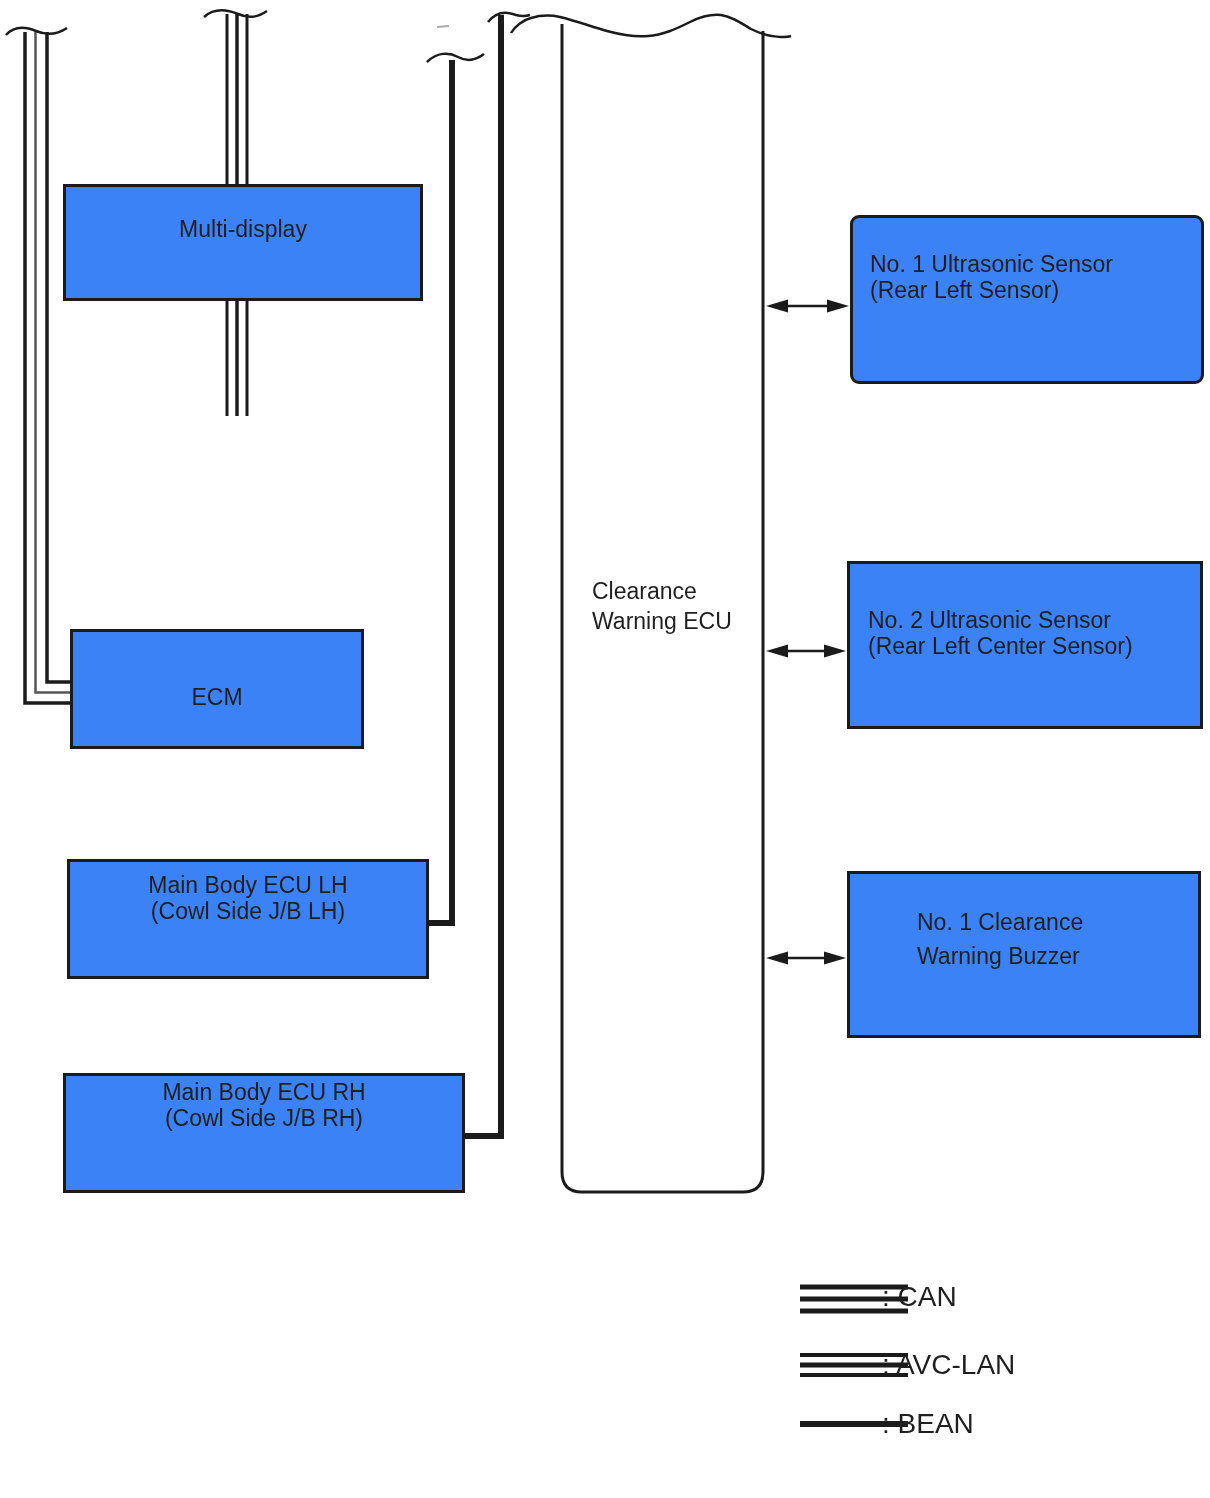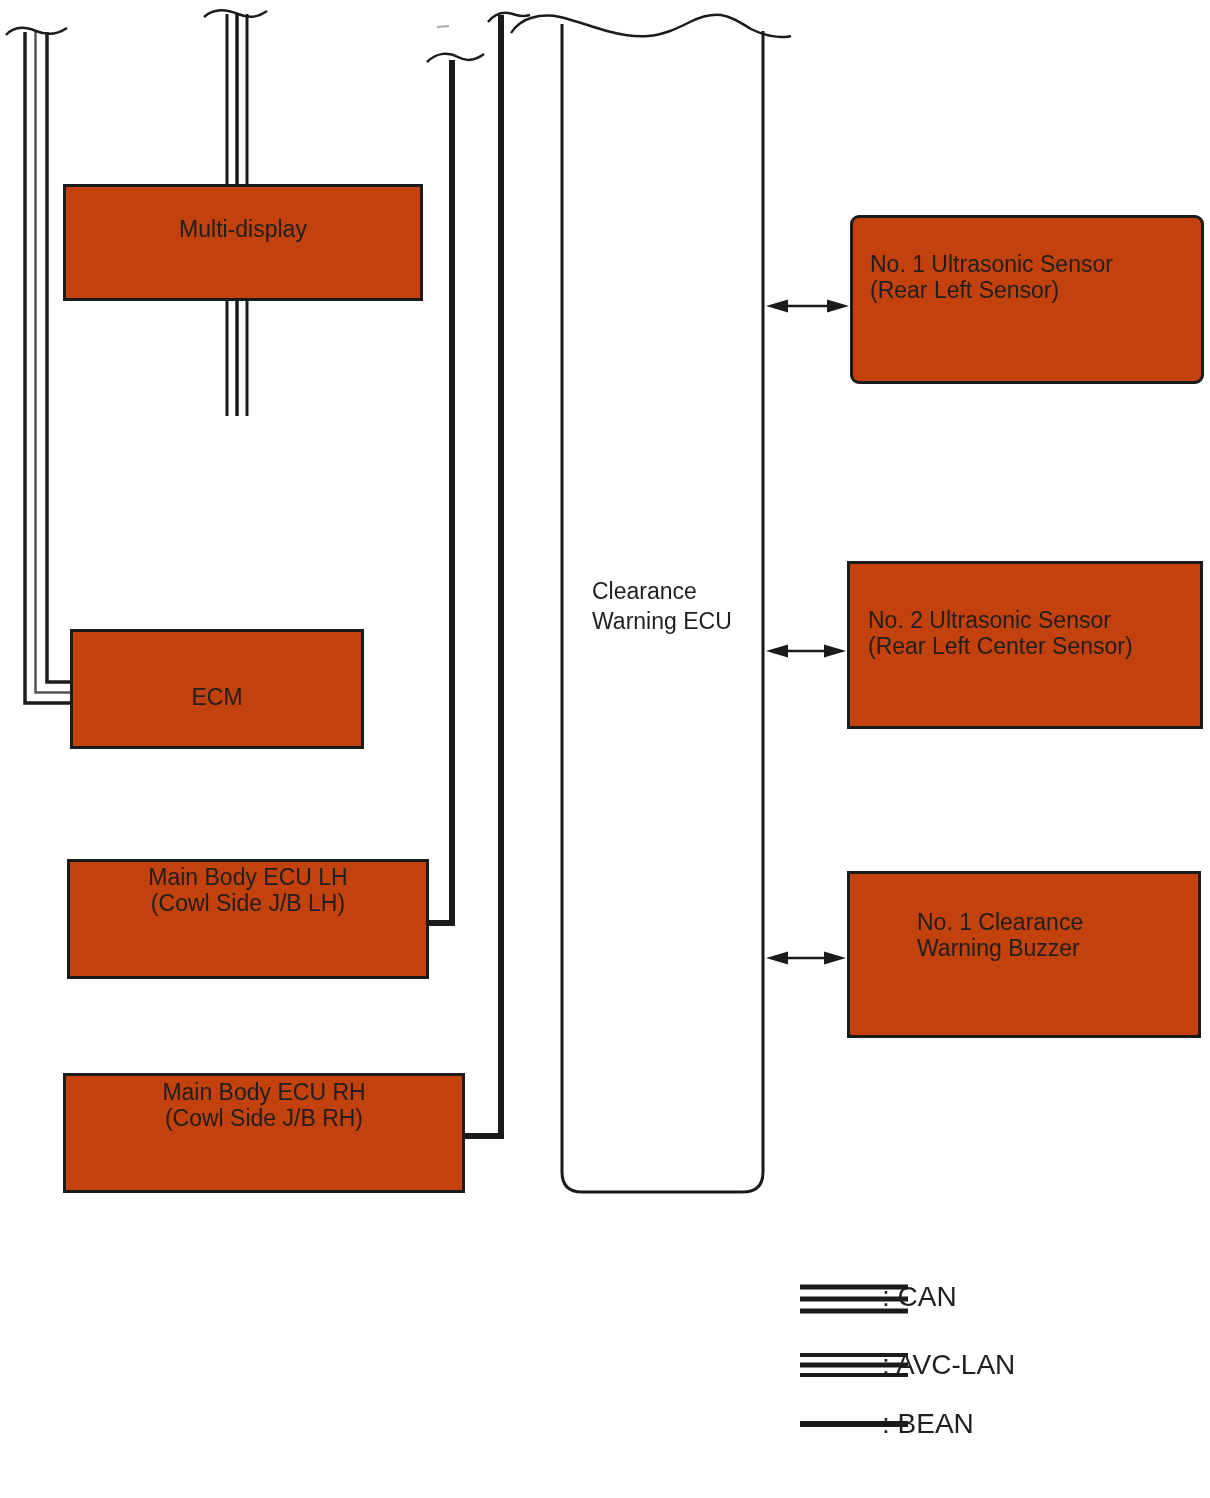--- a/index.html
+++ b/index.html
@@ -9,21 +9,21 @@
     background:#fff;
     font-family:"Liberation Sans","DejaVu Sans",sans-serif;
     color:#1f1f1f;
     overflow:hidden;
   }
   .lines-layer{position:absolute;left:0;top:0;width:1210px;height:1498px;}
   .box{
     position:absolute;
     box-sizing:border-box;
     border:3px solid #1b1b1b;
-    background:#c2410c;
+    background:#3b82f6;
     display:flex;
     flex-direction:column;
   }
   .ln{
     font-size:23px;
     line-height:26px;
     white-space:nowrap;
   }
   .box.centered{align-items:center;}
   .box.leftal{align-items:flex-start;}
@@ -107,21 +107,21 @@
 
   <div class="box centered" style="left:63px;top:184px;width:360px;height:117px;padding-top:29px;">
     <span class="ln">Multi-display</span>
   </div>
 
 
   <div class="box centered" style="left:70px;top:629px;width:294px;height:120px;padding-top:52px;">
     <span class="ln">ECM</span>
   </div>
 
-  <div class="box centered" style="left:67px;top:859px;width:362px;height:120px;padding-top:2px;">
+  <div class="box centered" style="left:67px;top:859px;width:362px;height:120px;padding-top:10px;">
     <span class="ln">Main Body ECU LH</span>
     <span class="ln">(Cowl Side J/B LH)</span>
   </div>
 
   <div class="box centered" style="left:63px;top:1073px;width:402px;height:120px;padding-top:3px;">
     <span class="ln">Main Body ECU RH</span>
     <span class="ln">(Cowl Side J/B RH)</span>
   </div>
 
   <div class="ecu-label">
@@ -132,21 +132,21 @@
   <div class="box leftal" style="left:850px;top:215px;width:354px;height:169px;padding-top:33px;padding-left:17px;border-radius:9px;">
     <span class="ln">No. 1 Ultrasonic Sensor</span>
     <span class="ln">(Rear Left Sensor)</span>
   </div>
 
   <div class="box leftal" style="left:847px;top:561px;width:356px;height:168px;padding-top:43px;padding-left:18px;">
     <span class="ln">No. 2 Ultrasonic Sensor</span>
     <span class="ln">(Rear Left Center Sensor)</span>
   </div>
 
-  <div class="box leftal" style="left:847px;top:871px;width:354px;height:167px;padding-top:35px;padding-left:67px;">
+  <div class="box leftal" style="left:847px;top:871px;width:354px;height:167px;padding-top:35px;padding-left:67px;gap:8px;">
     <span class="ln">No. 1 Clearance</span>
     <span class="ln">Warning Buzzer</span>
   </div>
 
   <div class="legend-label" style="top:1284px;">: CAN</div>
   <div class="legend-label" style="top:1352px;">: AVC-LAN</div>
   <div class="legend-label" style="top:1411px;text-align:right;">: BEAN</div>
 
 </div>
 

